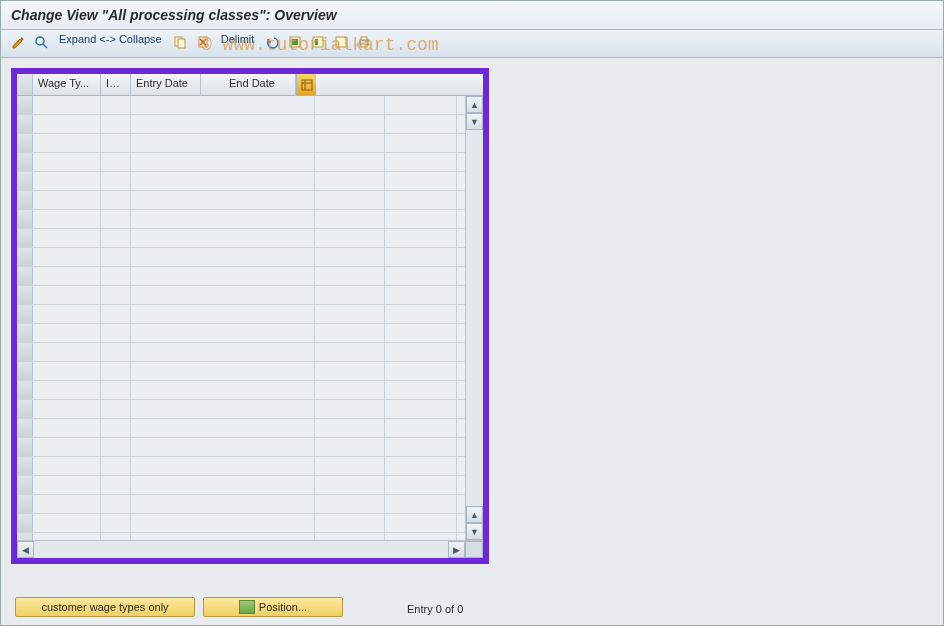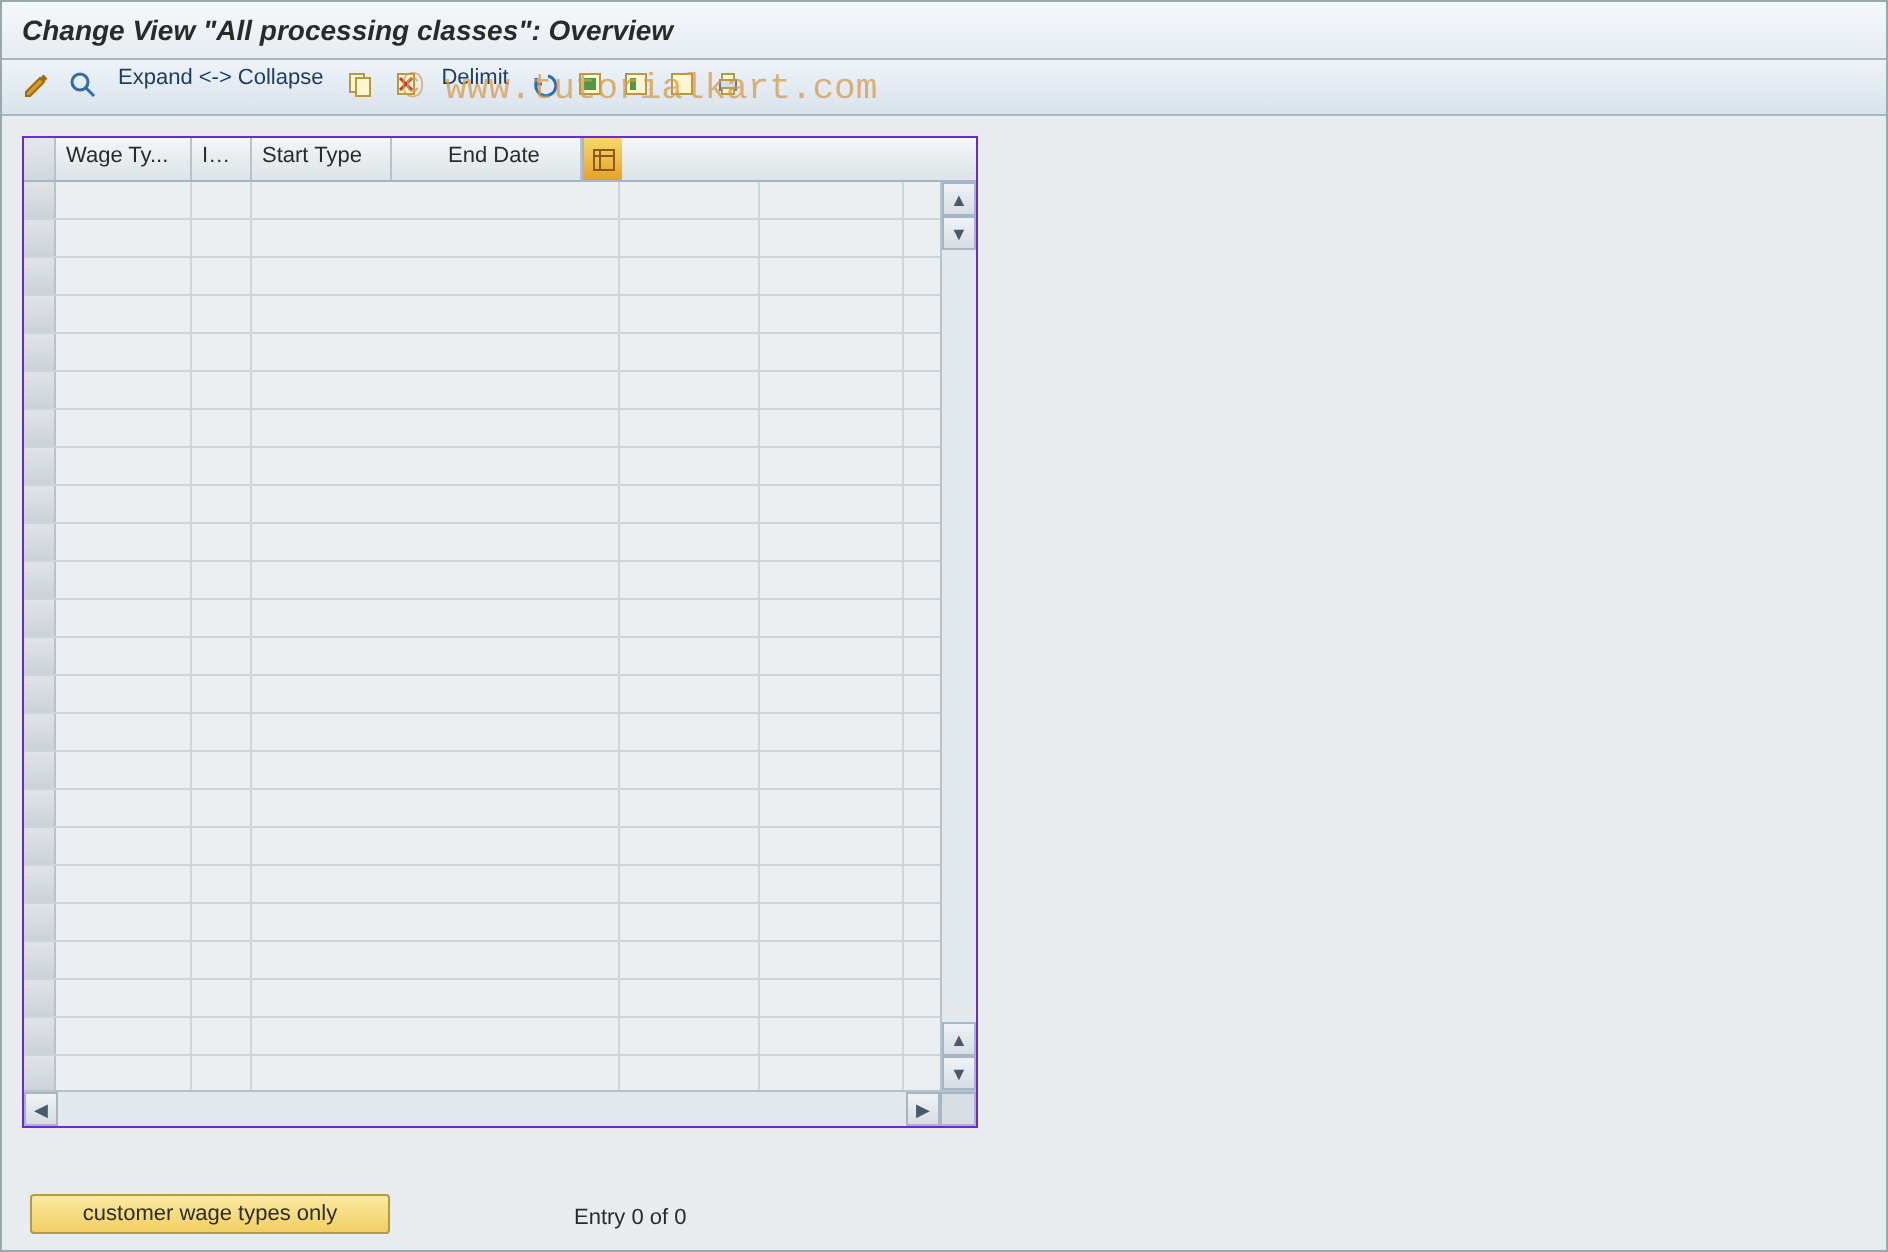--- a/index.html
+++ b/index.html
@@ -46,21 +46,21 @@
       padding: 0 4px;
       cursor: pointer;
     }
     .content-area {
       padding: 10px;
       height: calc(100% - 28px - 30px);
       position: relative;
     }
     .table-wrapper {
       width: 478px;
-      border: 1px solid #6d28d9;
+      border: 6px solid #6d28d9;
       background: #ebeff2;
       height: 496px;
       position: relative;
     }
     .table-header {
       display: flex;
       background: linear-gradient(#f4f6f8, #dde3e8);
       border-bottom: 1px solid #a6b6c6;
       height: 22px;
     }
@@ -185,21 +185,21 @@
       gap: 4px;
       min-width: 140px;
     }
     .pos-icon {
       width: 16px; height: 14px;
       background: linear-gradient(#9fc87a,#6ea545);
       border: 1px solid #5b8a3a;
       display: inline-flex;
     }
     .entry-label {
-      margin-left: 84px;
+      margin-left: 56px;
       color: #2a2a2a;
       padding-top: 3px;
     }
     .watermark {
       position: absolute;
       top: 34px;
       left: 200px;
       font-size: 18px;
       color: #d89b4a;
       opacity: 0.75;
@@ -272,21 +272,21 @@
       </svg>
   </span>
 </div>
 
 <div class="content-area">
   <div class="table-wrapper">
     <div class="table-header">
       <div class="th-sel"></div>
       <div class="th th-wt">Wage Ty...</div>
       <div class="th th-inf">Inf...</div>
-      <div class="th th-start">Start Type</div>
+      <div class="th th-start">Entry Date</div>
       <div class="th th-end">End Date</div>
       <div class="th-config">
         <svg width="12" height="12">
             <rect x="1" y="1" width="10" height="10" fill="none" stroke="#8a5a10"></rect>
             <line x1="1" y1="4" x2="11" y2="4" stroke="#8a5a10"></line>
             <line x1="4" y1="1" x2="4" y2="11" stroke="#8a5a10"></line>
           </svg>
       </div>
     </div>
     <div class="table-body">
@@ -496,16 +496,20 @@
       <div class="hs-btn">◀</div>
       <div class="hs-track"></div>
       <div class="hs-btn">▶</div>
       <div class="hs-corner"></div>
     </div>
   </div>
 </div>
 
 <div class="footer-bar">
   <div class="yellow-btn">customer wage types only</div>
+  <div class="yellow-btn pos-btn">
+    <span class="pos-icon"></span>
+    <span>Position...</span>
+  </div>
   <span class="entry-label">Entry 0 of 0</span>
 </div>
 
 <div class="watermark">© www.tutorialkart.com</div>
 
 </body></html>

